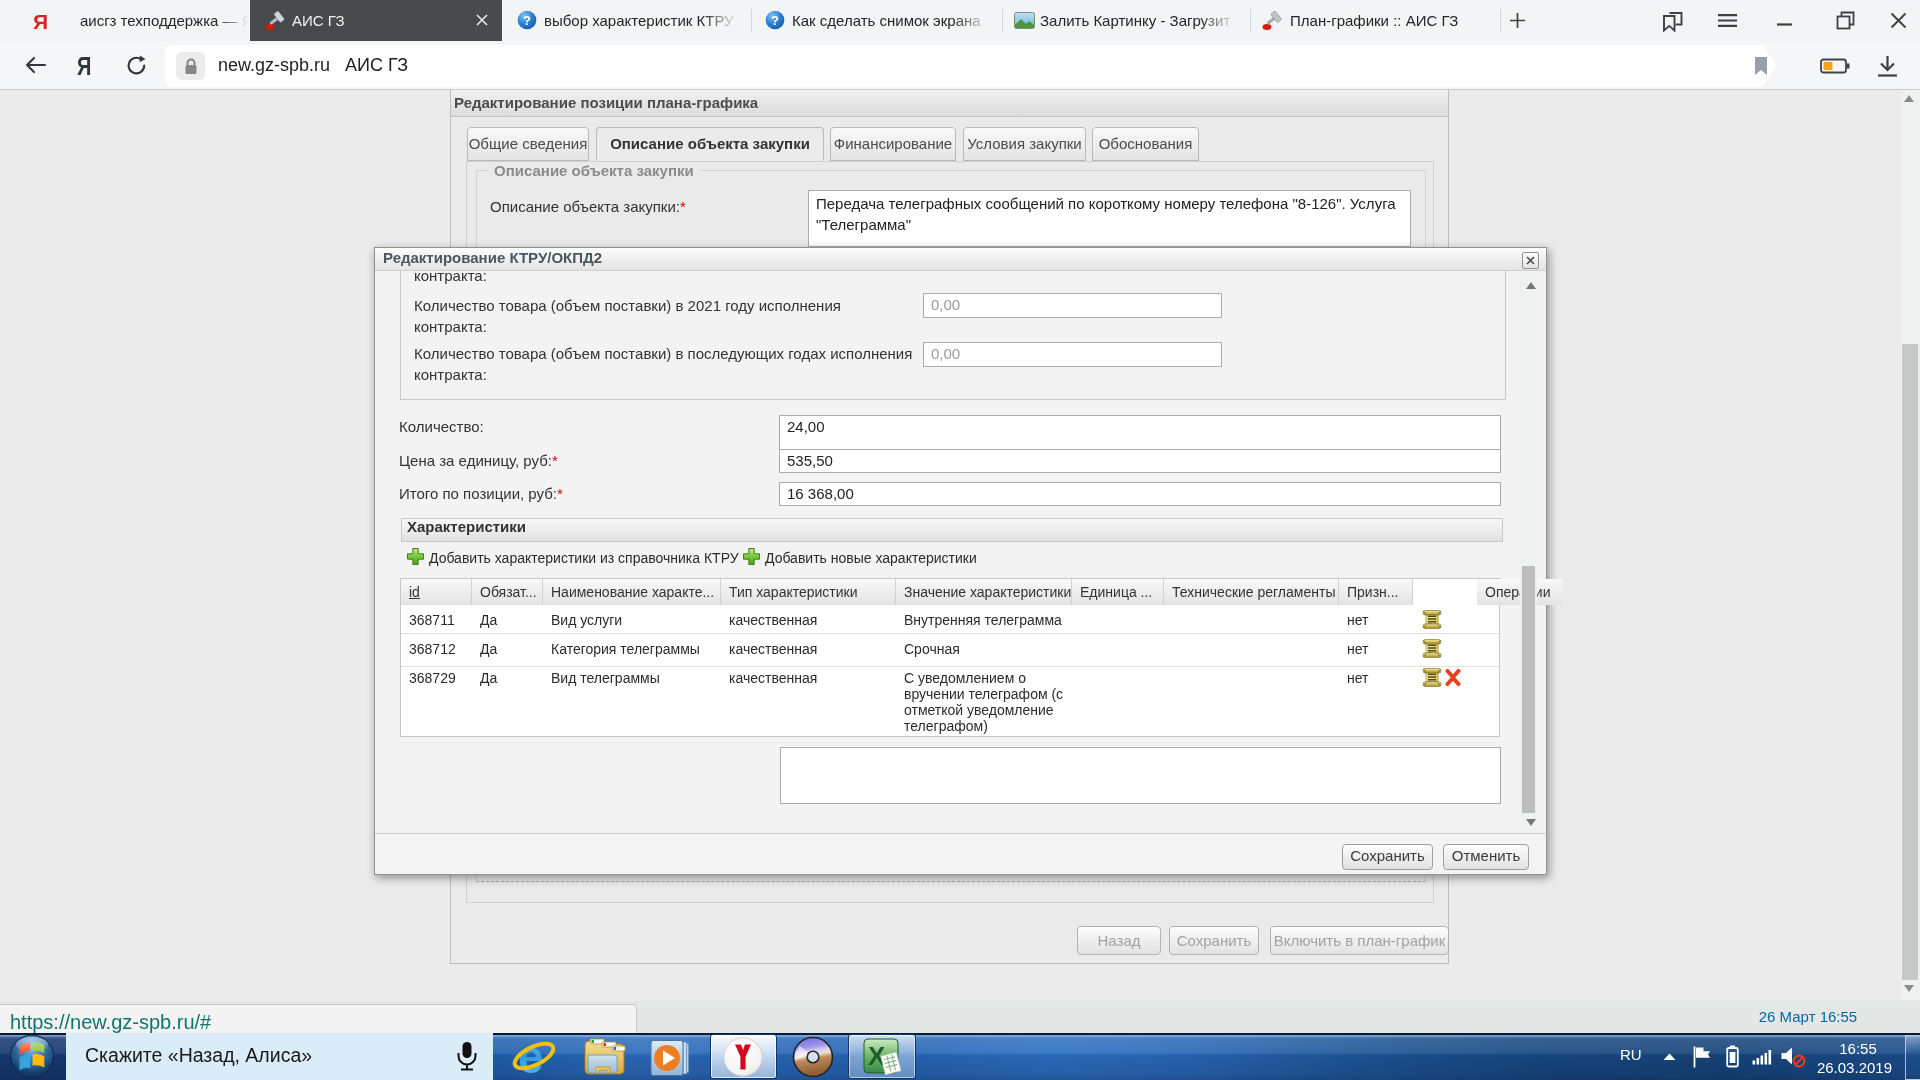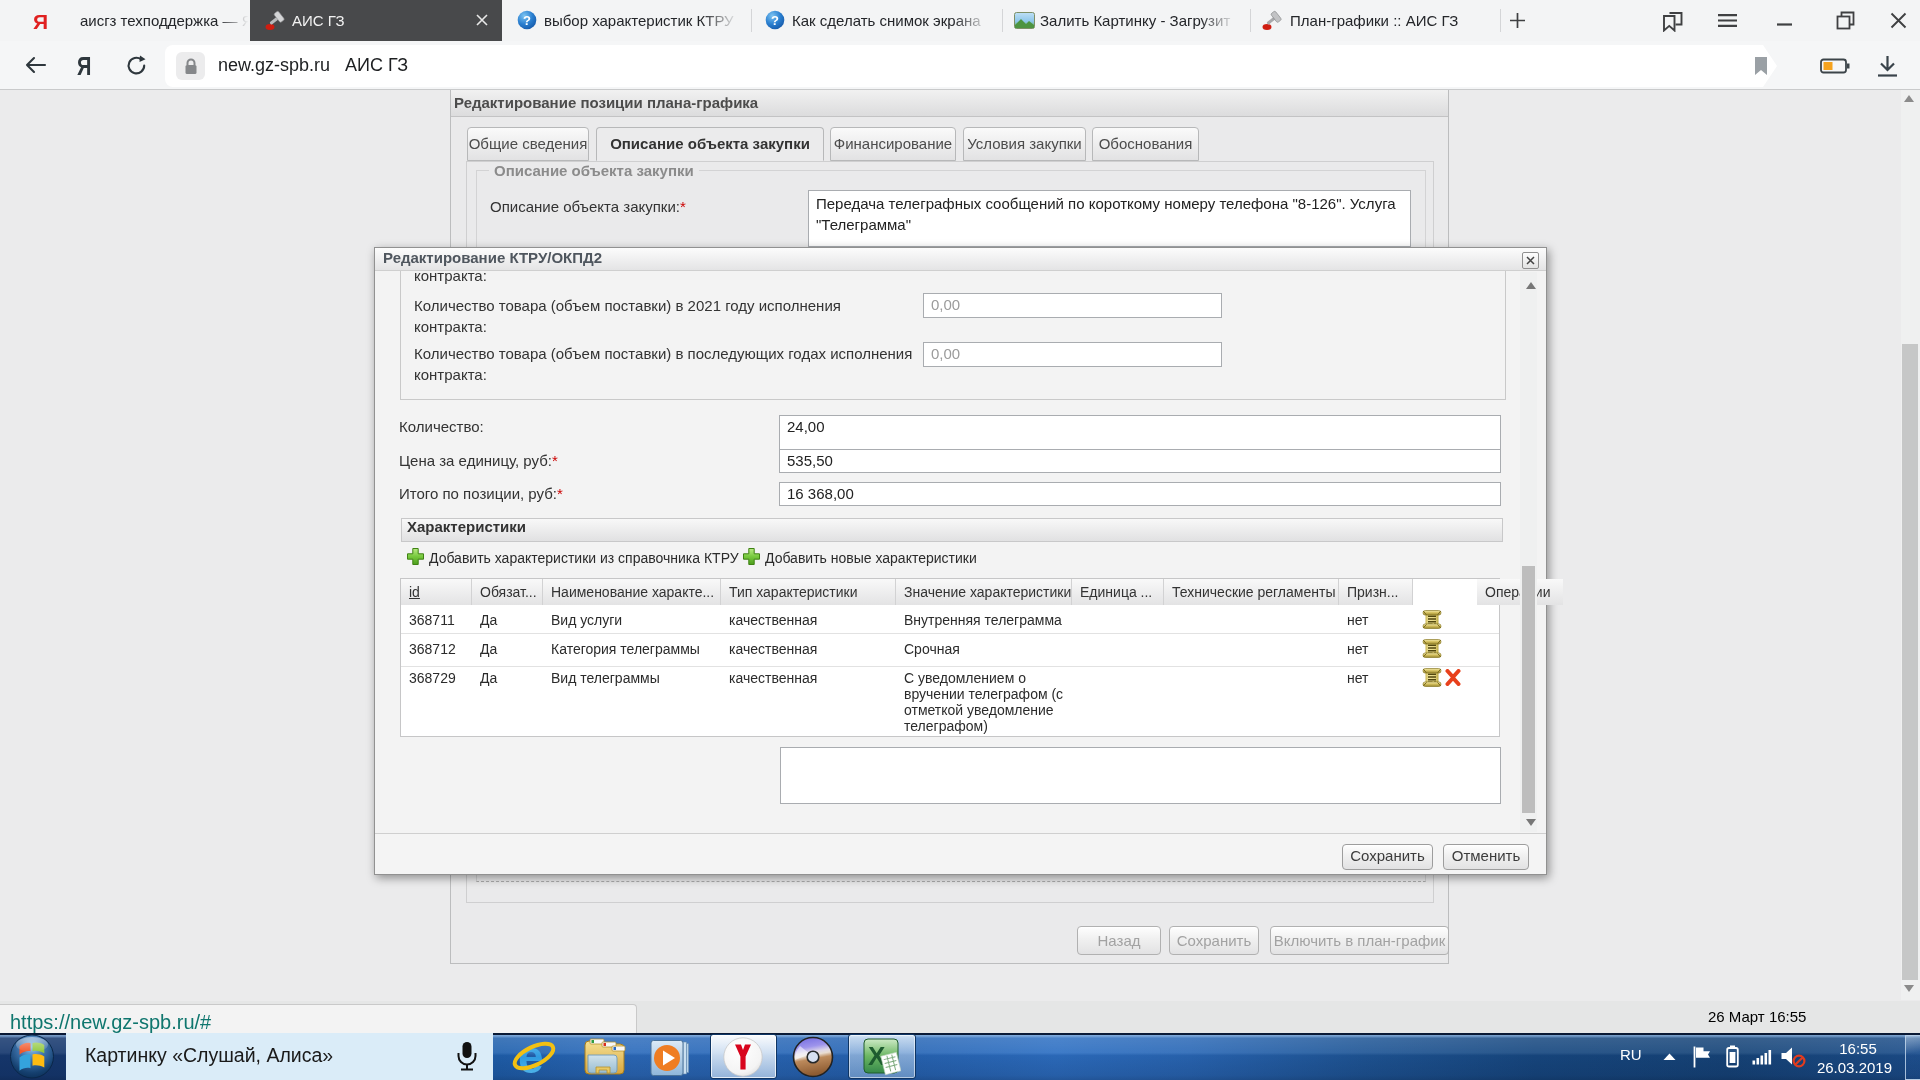--- a/index.html
+++ b/index.html
@@ -220,21 +220,21 @@
   </div>
 
   <div class="abs sbtrack" style="left:1901px;top:0;width:19px;height:910px;"></div>
   <div class="abs" style="left:1904px;top:5px;width:0;height:0;border-left:5.5px solid transparent;border-right:5.5px solid transparent;border-bottom:7px solid #8b8b8b;"></div>
   <div class="abs" style="left:1904px;top:895px;width:0;height:0;border-left:5.5px solid transparent;border-right:5.5px solid transparent;border-top:7px solid #8b8b8b;"></div>
   <div class="abs" style="left:1902px;top:254px;width:16px;height:636px;background:#c6c7c7;"></div>
 
   <div class="abs" style="left:0;top:911px;width:1920px;height:32px;background:#e5e6e6;"></div>
   <div class="abs" style="left:0;top:914px;width:637px;height:29px;background:#f3f3f3;border:1px solid #c9c9c9;border-left:none;border-bottom:none;border-top-right-radius:4px;"></div>
   <div class="abs" style="left:10px;top:921px;font-size:20px;color:#0f766e;">https://new.gz-spb.ru/#</div>
-  <div class="abs" style="left:1708px;top:918px;width:200px;font-size:15px;color:#000000;text-align:left;">26 Март 16:55</div>
+  <div class="abs" style="left:1708px;top:918px;width:200px;font-size:15px;color:#0369a1;text-align:center;">26 Март 16:55</div>
 </div>
 
 <div id="modal" class="abs">
   <div id="mtitle" class="abs"></div>
   <div class="abs" style="left:8px;top:1px;font-size:15px;font-weight:bold;color:#4f565e;">Редактирование КТРУ/ОКПД2</div>
   <div class="abs" style="left:1147px;top:4px;width:17px;height:17px;background:linear-gradient(#fdfdfd,#e3e3e3);border:1px solid #8f8f8f;border-radius:2px;">
     <svg width="15" height="15" viewBox="0 0 15 15">
         <path d="M4 4 L11 11 M11 4 L4 11" stroke="#444" stroke-width="1.5"></path>
       </svg>
   </div>
@@ -323,21 +323,21 @@
   <div class="abs" style="left:1151px;top:571px;width:0;height:0;border-left:5px solid transparent;border-right:5px solid transparent;border-top:7px solid #777;"></div>
   <div class="abs" style="left:1147px;top:318px;width:13px;height:247px;background:#bdbdbd;"></div>
 
   <div class="abs" style="left:0;top:585px;width:1171px;height:41px;background:#f4f4f4;border-top:1px solid #cfcfcf;"></div>
   <div class="abs btn" style="left:967px;top:596px;width:91px;height:26px;line-height:22px;">Сохранить</div>
   <div class="abs btn" style="left:1068px;top:596px;width:86px;height:26px;line-height:22px;">Отменить</div>
 </div>
 
 <div id="taskbar" class="abs">
   <div id="alicebox" class="abs"></div>
-  <div class="abs" style="left:85px;top:11px;font-size:19.5px;color:#1a1a1a;">Картинку «Слушай, Алиса»</div>
+  <div class="abs" style="left:85px;top:11px;font-size:19.5px;color:#1a1a1a;">Скажите «Назад, Алиса»</div>
 
   <svg class="abs" style="left:452px;top:8px;" width="30" height="32" viewBox="0 0 30 32">
     <rect x="10.5" y="1" width="9" height="16" rx="4.5" fill="#111"></rect>
     <path d="M6.5 12 v3 a8.5 8.5 0 0 0 17 0 v-3" fill="none" stroke="#111" stroke-width="2"></path>
     <line x1="15" y1="24" x2="15" y2="28" stroke="#111" stroke-width="2"></line>
     <line x1="9" y1="28.5" x2="21" y2="28.5" stroke="#111" stroke-width="2"></line>
   </svg>
 
   <svg class="abs" style="left:8px;top:0px;" width="48" height="47" viewBox="0 0 48 47">
     <defs>

